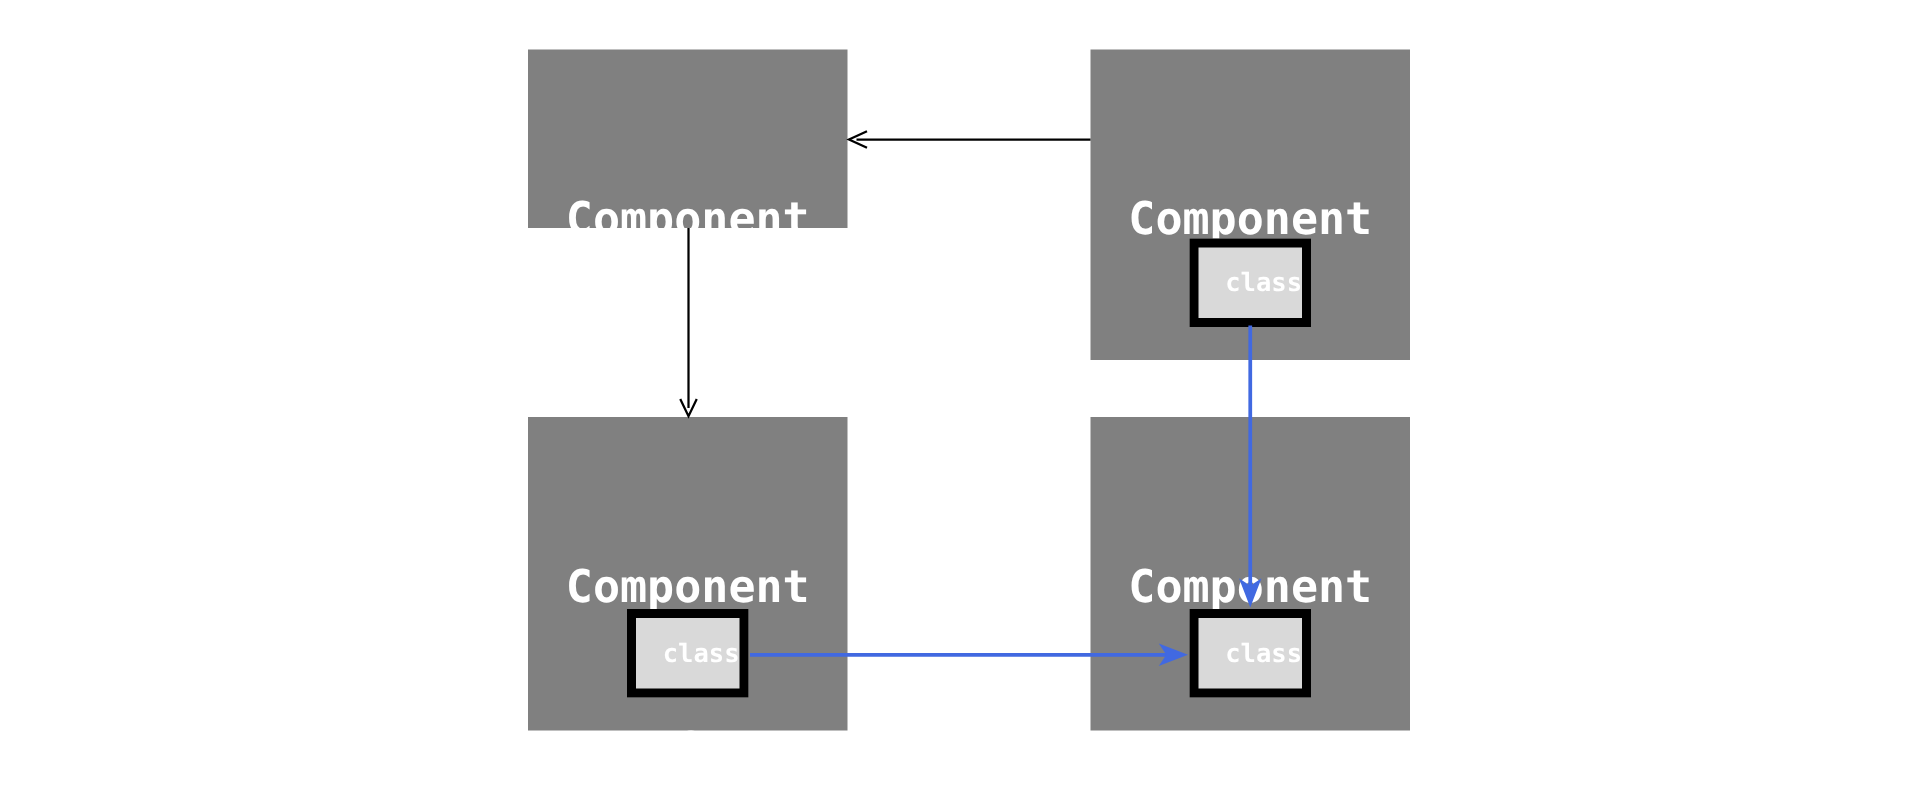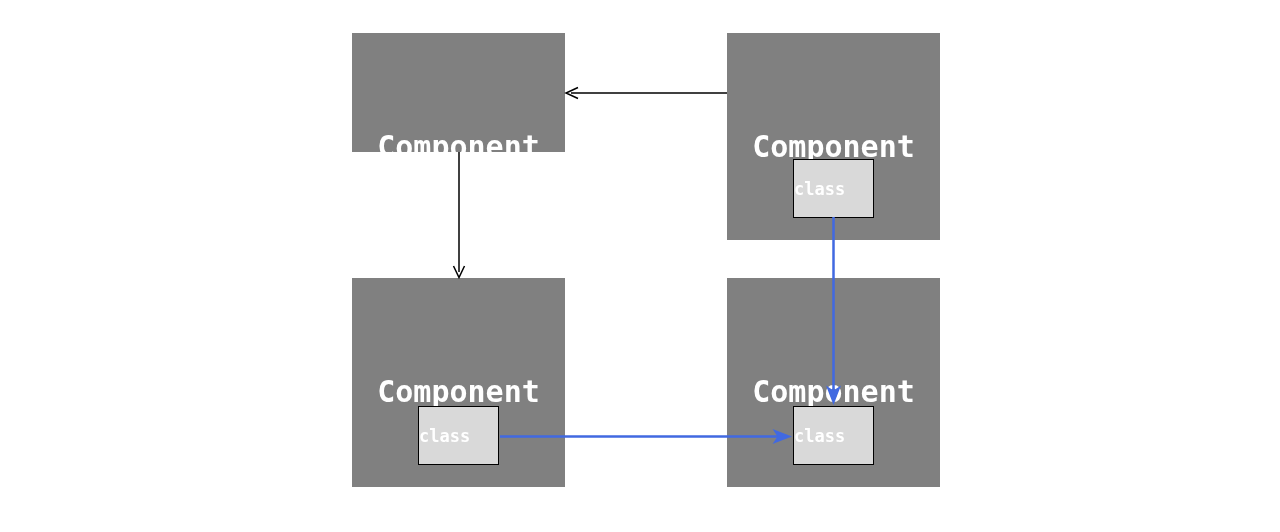--- a/index.html
+++ b/index.html
@@ -31,24 +31,24 @@
     letter-spacing: 0;
     white-space: pre;
   }
   .class-chip {
     position: absolute;
     left: calc(50% - 40.5px);
     bottom: 22px;
     width: 81px;
     height: 59px;
     box-sizing: border-box;
-    border: 1px solid #000000;
+    border: 6px solid #000000;
     display: flex;
     align-items: center;
-    justify-content: flex-start;
+    justify-content: flex-end;
     font-size: 17px;
     font-weight: 600;
   }
   .arrow-layer {
     position: absolute;
     left: 0; top: 0;
     width: 1280px;
     height: 532px;
     pointer-events: none;
     z-index: 3;

